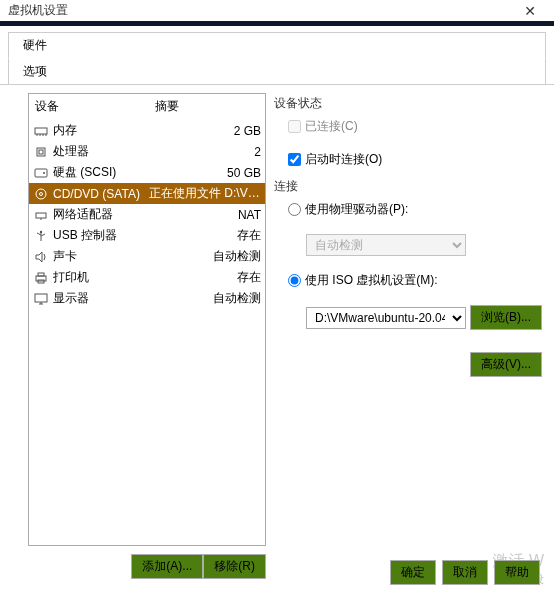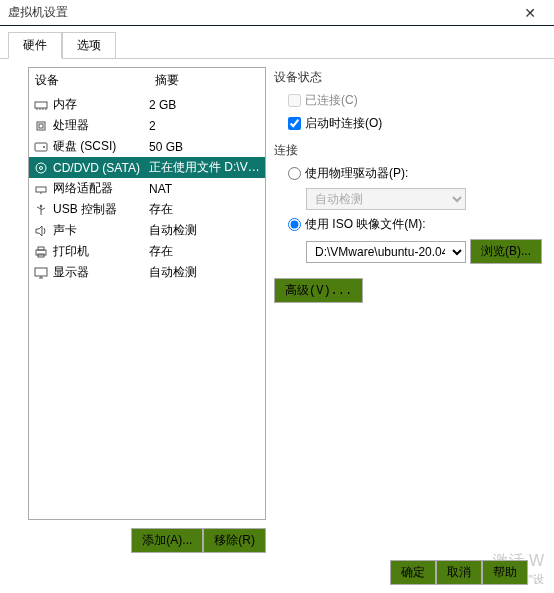--- a/index.html
+++ b/index.html
@@ -1,46 +1,46 @@
 <!DOCTYPE html>
 <html><head>
 <meta charset="utf-8">
 <style>
 * { box-sizing: border-box; margin: 0; padding: 0; }
 body { font-family: "Microsoft YaHei", "Segoe UI", sans-serif; font-size: 12px; background: #fff; width: 554px; height: 593px; overflow: hidden; position: relative; }
-.titlebar { height: 26px; display: flex; align-items: center; padding: 0 4px 0 8px; border-bottom: 1px solid #0f172a; }
+.titlebar { height: 26px; display: flex; align-items: center; padding: 0 4px 0 8px; border-bottom: 5px solid #0f172a; }
 .titlebar .title { flex: 1; color: #333; }
 .close-btn { width: 40px; height: 24px; display: flex; align-items: center; justify-content: center; font-size: 14px; color: #333; cursor: pointer; }
-.tabs { display: flex; padding: 6px 8px 0; border-bottom: 1px solid #ccc; gap: 0; }
+.tabs { display: flex; padding: 6px 8px 0; border-bottom: 1px solid #ccc; gap: 0; flex-direction: column; }
 .tab { padding: 4px 14px 4px; border: 1px solid #ccc; border-bottom: none; background: #fff; cursor: pointer; position: relative; }
 .tab.active { border-bottom: 1px solid #fff; margin-bottom: -1px; z-index: 1; }
 .content { display: flex; padding: 8px; gap: 8px; height: 502px; }
 .left-panel { width: 258px; display: flex; flex-direction: column; padding-left: 20px; }
 .hw-list { flex: 1; border: 1px solid #aaa; background: #fff; overflow: auto; }
 .hw-header { display: flex; padding: 4px 6px; font-weight: normal; border-bottom: 1px solid transparent; }
 .hw-header .col1 { width: 120px; }
-.hw-row { display: flex; align-items: center; padding: 2px 4px; cursor: default; }
-.hw-row.selected { background: #0f766e; color: #fff; }
+.hw-row { display: flex; align-items: center; padding: 2px 4px; cursor: default; text-align: right; }
+.hw-row.selected { background: #a16207; color: #fff; }
 .hw-row .ico { width: 16px; height: 14px; display: inline-flex; align-items: center; justify-content: center; margin-right: 4px; }
 .hw-row .col1 { width: 116px; display: flex; align-items: center; overflow: hidden; white-space: nowrap; }
 .hw-row .col2 { flex: 1; white-space: nowrap; overflow: hidden; text-overflow: ellipsis; }
 .left-buttons { display: flex; justify-content: flex-end; padding: 8px 0 0; }
 .btn { border: 1px solid #adadad; background: #4d7c0f; padding: 3px 10px; cursor: pointer; font-family: inherit; font-size: 12px; }
 .right-panel { flex: 1; display: flex; flex-direction: column; gap: 10px; padding: 2px 4px 0 0; }
 .group { }
 .group-title { color: #333; margin-bottom: 6px; }
-.indent { margin-left: 14px; display: flex; flex-direction: column; gap: 6px; }
+.indent { margin-left: 14px; display: flex; flex-direction: column; gap: 16px; }
 .chk, .rad { display: flex; align-items: center; gap: 4px; }
 .chk input, .rad input { margin: 0; }
 .chk.disabled { color: #888; }
 .sub-indent { margin-left: 18px; display: flex; gap: 4px; align-items: center; }
 select.combo, input.combo { width: 160px; border: 1px solid #aaa; padding: 2px 4px; font-family: inherit; font-size: 12px; background: #fff; }
 select.combo[disabled] { background: #f0f0f0; color: #888; }
-.right-btns { display: flex; justify-content: flex-start; margin-top: 4px; font-family: Liberation Mono, monospace; }
-.footer { position: absolute; bottom: 8px; right: 26px; display: flex; }
+.right-btns { display: flex; justify-content: flex-end; margin-top: 12px; }
+.footer { position: absolute; bottom: 8px; right: 14px; display: flex; gap: 6px; }
 .watermark { position: absolute; bottom: 6px; right: 10px; color: #bbb; font-size: 11px; text-align: right; pointer-events: none; }
 .watermark .big { font-size: 16px; color: #ccc; }
 svg { display: block; }
 </style>
 </head>
 <body>
 
 <div class="titlebar">
   <span class="title">虚拟机设置</span>
   <div class="close-btn">
@@ -206,21 +206,21 @@
           <input type="radio" name="conn" style="">
           <span>使用物理驱动器(P):</span>
         </label>
         <div class="sub-indent">
           <select class="combo" disabled="">
             <option>自动检测</option>
           </select>
         </div>
         <label class="rad">
           <input type="radio" name="conn" checked="" style="">
-          <span>使用 ISO 映像文件(M):</span>
+          <span>使用 ISO 虚拟机设置(M):</span>
         </label>
         <div class="sub-indent">
           <select class="combo">
             <option>D:\VMware\ubuntu-20.04-d</option>
           </select>
           <button class="btn">浏览(B)...</button>
         </div>
       </div>
     </div>
 

